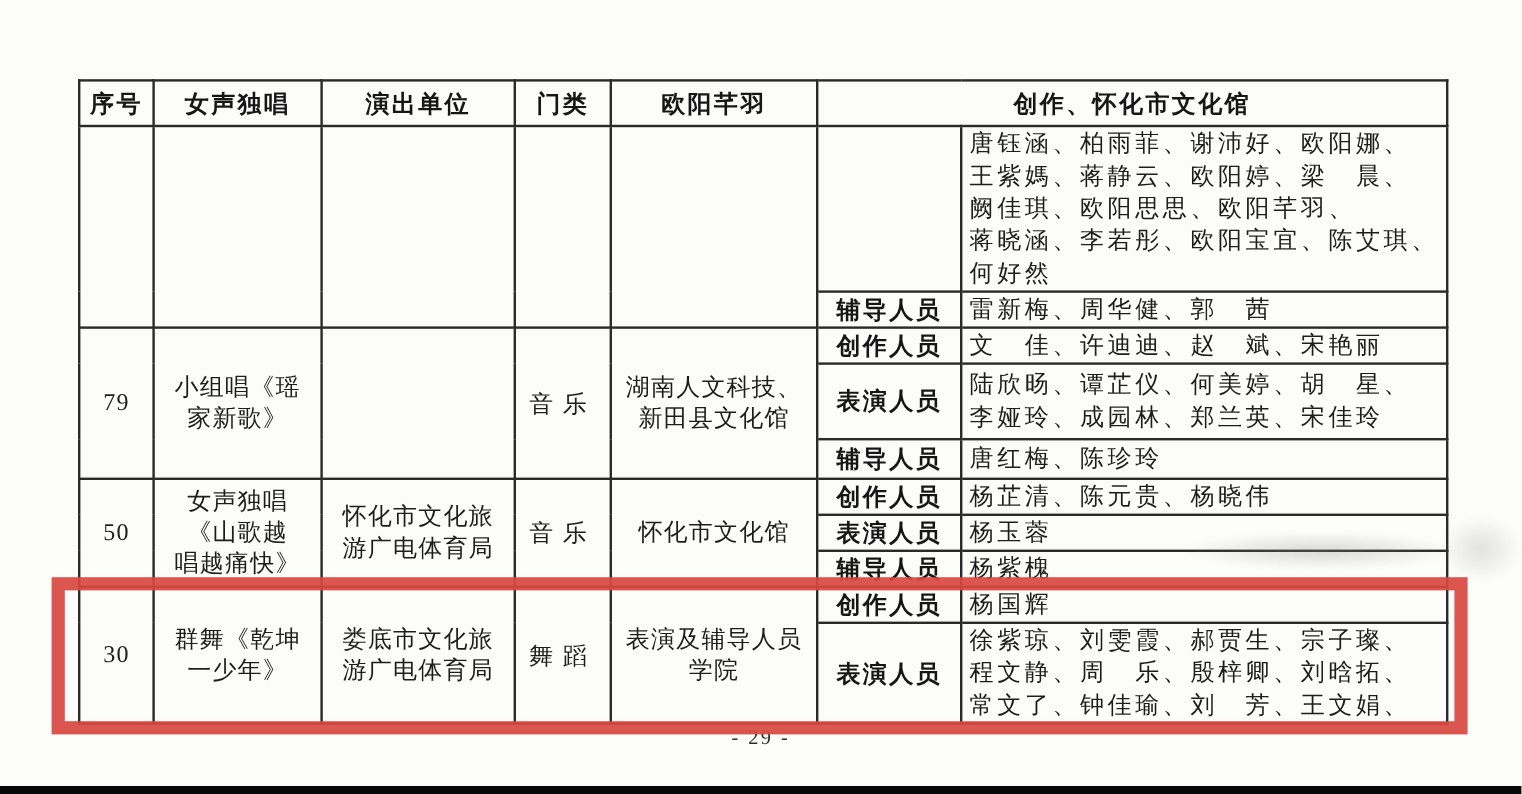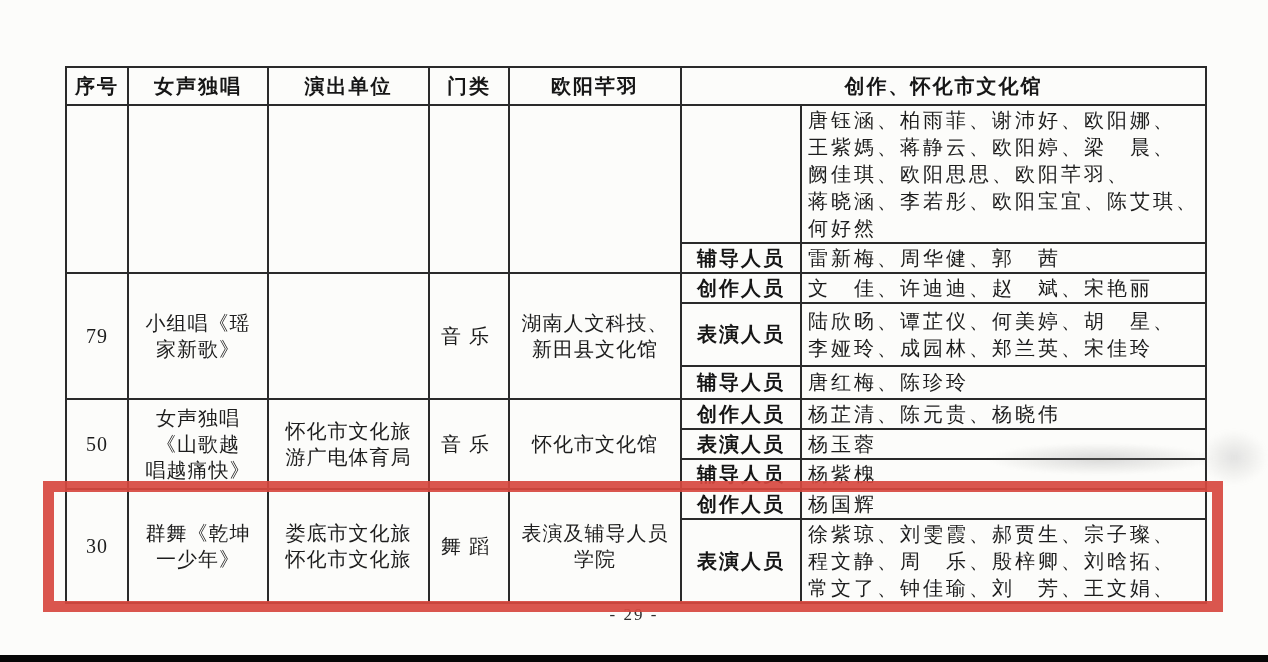--- a/index.html
+++ b/index.html
@@ -133,21 +133,21 @@
   <tr class="rh30">
     <td class="role">辅导人员</td>
     <td class="names">杨紫槐</td>
   </tr>
 
   <tr class="rh30">
     <td rowspan="2" class="center">30</td>
     <td rowspan="2" class="center">群舞《乾坤
 一少年》</td>
     <td rowspan="2" class="center">娄底市文化旅
-怀化市文化旅</td>
+游广电体育局</td>
     <td rowspan="2" class="cat">舞蹈</td>
     <td rowspan="2" class="center">表演及辅导人员
 学院</td>
     <td class="role">创作人员</td>
     <td class="names">杨国辉</td>
   </tr>
   <tr class="rh84">
     <td class="role">表演人员</td>
     <td class="names">徐紫琼、刘雯霞、郝贾生、宗子璨、
 程文静、周　乐、殷梓卿、刘晗拓、

